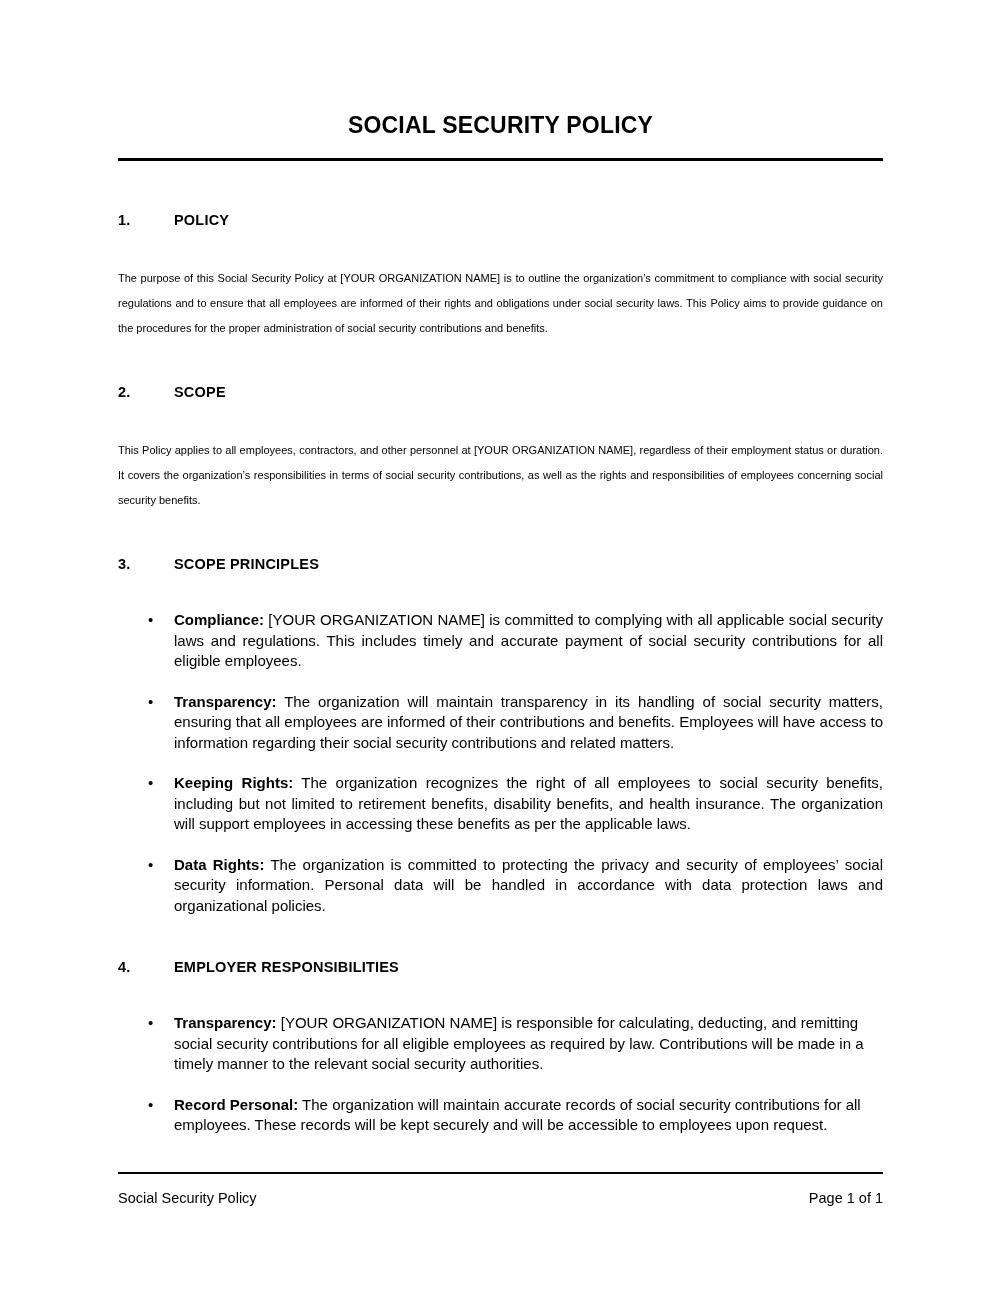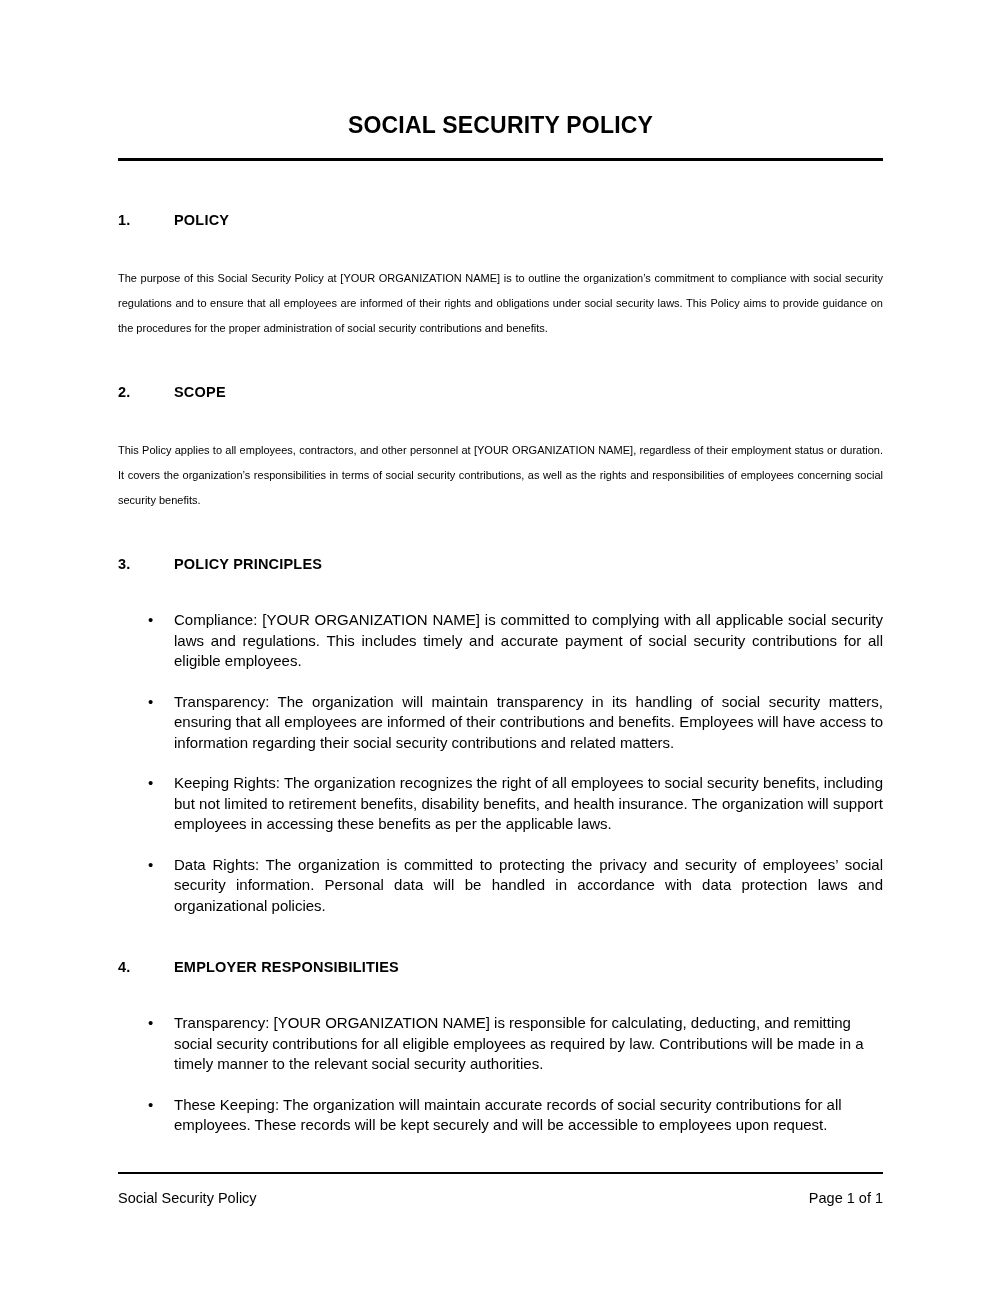--- a/index.html
+++ b/index.html
@@ -104,21 +104,21 @@
     margin-bottom: 0;
   }
   .bullet-marker {
     position: absolute;
     left: 30px;
     top: 0;
     font-size: 15px;
     line-height: 20.5px;
   }
   .bullet-term {
-    font-weight: normal;
+    font-weight: bold;
   }
 
   
   .footer {
     position: absolute;
     left: 118px;
     top: 1172px;
     width: 765px;
   }
   .footer-rule {
@@ -157,21 +157,21 @@
     <div class="section-heading">
       <span class="section-num">2.</span>
       <span class="section-title-text">SCOPE</span>
     </div>
     <div class="sp-after-h"></div>
     <p class="para">This Policy applies to all employees, contractors, and other personnel at [YOUR ORGANIZATION NAME], regardless of their employment status or duration. It covers the organization’s responsibilities in terms of social security contributions, as well as the rights and responsibilities of employees concerning social security benefits.</p>
 
     <div class="sp-before-h"></div>
     <div class="section-heading">
       <span class="section-num">3.</span>
-      <span class="section-title-text">POLICY PRINCIPLES</span>
+      <span class="section-title-text">SCOPE PRINCIPLES</span>
     </div>
     <div class="sp-after-h"></div>
     <ul class="bullet-list">
       <li class="bullet-item justified">
         <span class="bullet-marker">•</span>
         <span class="bullet-term">Compliance:</span><span> [YOUR ORGANIZATION NAME] is committed to complying with all applicable social security laws and regulations. This includes timely and accurate payment of social security contributions for all eligible employees.</span>
       </li>
       <li class="bullet-item justified">
         <span class="bullet-marker">•</span>
         <span class="bullet-term">Transparency:</span><span> The organization will maintain transparency in its handling of social security matters, ensuring that all employees are informed of their contributions and benefits. Employees will have access to information regarding their social security contributions and related matters.</span>
@@ -192,21 +192,21 @@
       <span class="section-title-text">EMPLOYER RESPONSIBILITIES</span>
     </div>
     <div class="sp-after-h"></div>
     <ul class="bullet-list">
       <li class="bullet-item ragged">
         <span class="bullet-marker">•</span>
         <span class="bullet-term">Transparency:</span><span> [YOUR ORGANIZATION NAME] is responsible for calculating, deducting, and remitting social security contributions for all eligible employees as required by law. Contributions will be made in a timely manner to the relevant social security authorities.</span>
       </li>
       <li class="bullet-item ragged">
         <span class="bullet-marker">•</span>
-        <span class="bullet-term">These Keeping:</span><span> The organization will maintain accurate records of social security contributions for all employees. These records will be kept securely and will be accessible to employees upon request.</span>
+        <span class="bullet-term">Record Personal:</span><span> The organization will maintain accurate records of social security contributions for all employees. These records will be kept securely and will be accessible to employees upon request.</span>
       </li>
     </ul>
 
   </div>
 
   <div class="footer">
     <div class="footer-rule"></div>
     <div class="footer-row">
       <span>Social Security Policy</span>
       <span>Page 1 of 1</span>

